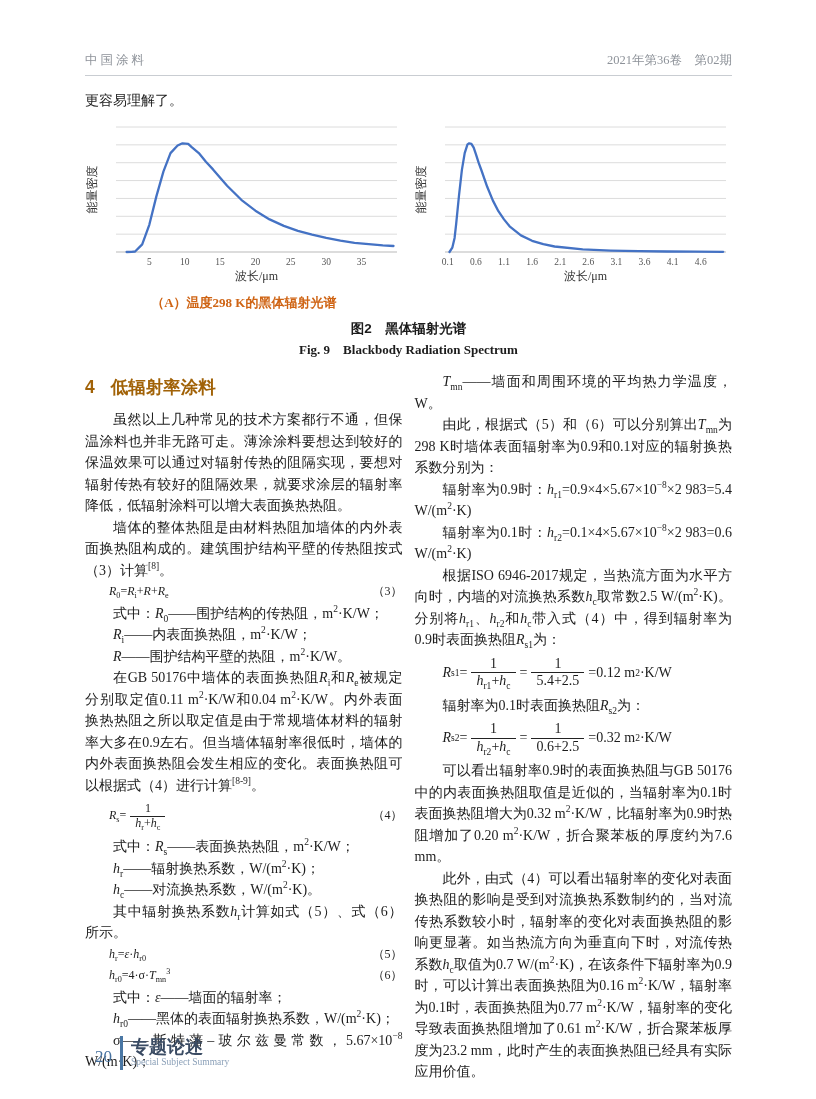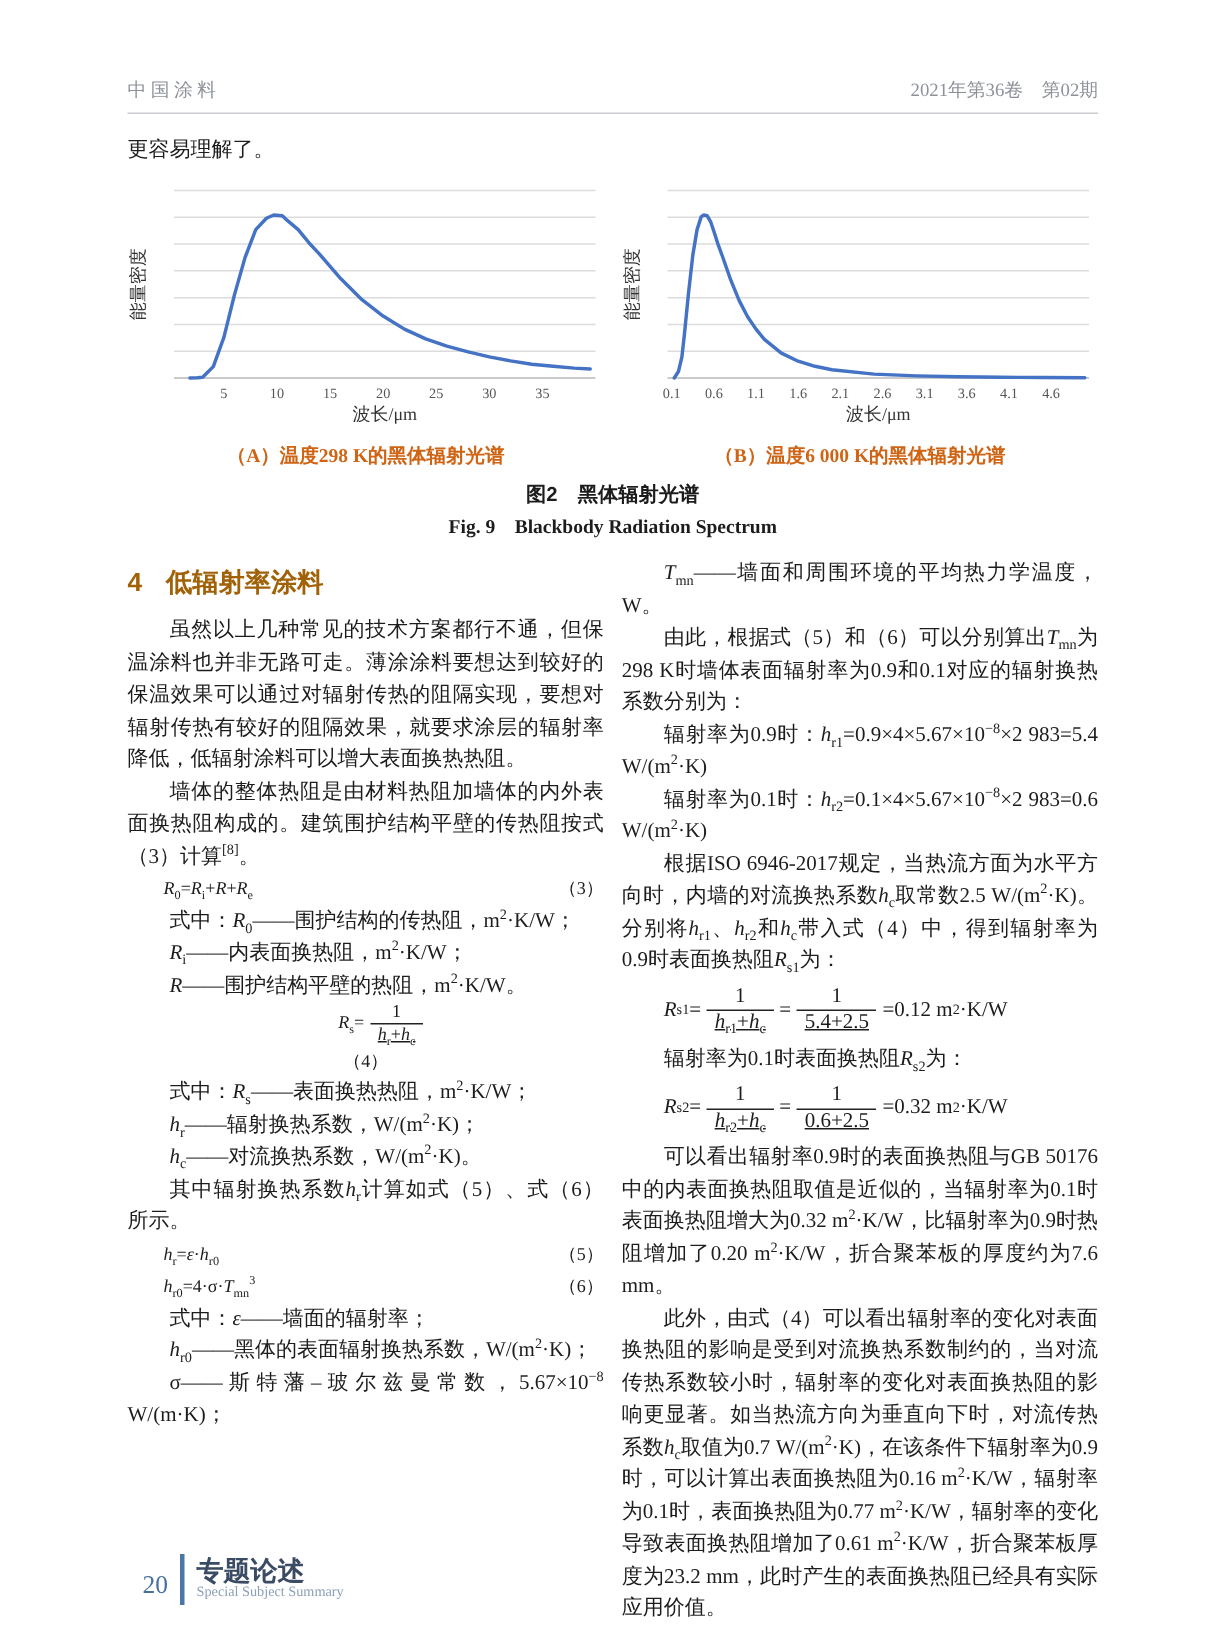--- a/index.html
+++ b/index.html
@@ -37,21 +37,21 @@
   .blk-eq{margin:0;font-size:12px;line-height:21.5px;display:flex;align-items:center;}
   .eq-body{flex:1;padding-left:2em;}
   .eq-tag{white-space:nowrap;}
   .blk-eqf{margin:2px 0;font-size:14px;line-height:21.5px;display:flex;align-items:center;
            padding-left:2em;min-height:40px;}
   i{font-style:italic;}
   sub{font-size:68%;line-height:0;}
   sup{font-size:68%;line-height:0;}
   .frac{display:inline-flex;flex-direction:column;text-align:center;vertical-align:middle;margin:0 4px;}
   .frac .num{padding:0 5px;line-height:1.15;}
-  .frac .den{border-top:1px solid #222;padding:0 5px;line-height:1.15;text-decoration:underline;}
+  .frac .den{border-top:1px solid #222;padding:0 5px;line-height:1.15;}
 
   
   .pfoot{position:absolute;left:95px;top:1036px;display:flex;align-items:center;gap:8px;}
   .pfoot .pagenum{font-size:17px;color:#46719f;align-self:flex-end;margin-bottom:3px;}
   .pfoot .bar{width:3px;height:34px;background:#4a77a4;}
   .pfoot .zh{font-size:18px;font-weight:700;color:#3a4b63;
              font-family:"Liberation Sans","DejaVu Sans",sans-serif;line-height:17px;}
   .pfoot .en{font-size:9.5px;color:#8ba0b8;line-height:12px;}
 </style>
 </head>
@@ -110,42 +110,42 @@
               <text x="117.11" y="145" font-size="9.5" fill="#555" text-anchor="middle" font-family="&quot;Liberation Serif&quot;,&quot;DejaVu Serif&quot;,serif">1.6</text>
               <text x="145.21" y="145" font-size="9.5" fill="#555" text-anchor="middle" font-family="&quot;Liberation Serif&quot;,&quot;DejaVu Serif&quot;,serif">2.1</text>
               <text x="173.31" y="145" font-size="9.5" fill="#555" text-anchor="middle" font-family="&quot;Liberation Serif&quot;,&quot;DejaVu Serif&quot;,serif">2.6</text>
               <text x="201.41000000000003" y="145" font-size="9.5" fill="#555" text-anchor="middle" font-family="&quot;Liberation Serif&quot;,&quot;DejaVu Serif&quot;,serif">3.1</text>
               <text x="229.51000000000002" y="145" font-size="9.5" fill="#555" text-anchor="middle" font-family="&quot;Liberation Serif&quot;,&quot;DejaVu Serif&quot;,serif">3.6</text>
               <text x="257.61" y="145" font-size="9.5" fill="#555" text-anchor="middle" font-family="&quot;Liberation Serif&quot;,&quot;DejaVu Serif&quot;,serif">4.1</text>
               <text x="285.71" y="145" font-size="9.5" fill="#555" text-anchor="middle" font-family="&quot;Liberation Serif&quot;,&quot;DejaVu Serif&quot;,serif">4.6</text>
               <text x="170.5" y="160" font-size="12" fill="#333" text-anchor="middle" font-family="&quot;Liberation Serif&quot;,&quot;DejaVu Serif&quot;,serif">波长/μm</text>
               <text x="10" y="69.5" font-size="12" fill="#333" text-anchor="middle" font-family="&quot;Liberation Serif&quot;,&quot;DejaVu Serif&quot;,serif" transform="rotate(-90 10 69.5)">能量密度</text>
             </svg></div>
-        <figcaption class="subcap">（B）温度6 000 K的黑体辐射光谱</figcaption>
       </figure>
     </div>
 
     <div class="figcap">
       <div class="zh">图2　黑体辐射光谱</div>
       <div class="en">Fig. 9　Blackbody Radiation Spectrum</div>
     </div>
 
     <div class="main cols">
       <div class="col" id="colLeft">
           <h2 class="blk-h"><span class="secnum">4</span>低辐射率涂料</h2>
           <p class="blk-p">虽然以上几种常见的技术方案都行不通，但保温涂料也并非无路可走。薄涂涂料要想达到较好的保温效果可以通过对辐射传热的阻隔实现，要想对辐射传热有较好的阻隔效果，就要求涂层的辐射率降低，低辐射涂料可以增大表面换热热阻。</p>
           <p class="blk-p">墙体的整体热阻是由材料热阻加墙体的内外表面换热阻构成的。建筑围护结构平壁的传热阻按式（3）计算<sup>[8]</sup>。</p>
           <p class="blk-eq">
             <span class="eq-body"><i>R</i><sub>0</sub>=<i>R</i><sub>i</sub>+<i>R</i>+<i>R</i><sub>e</sub></span>
             <span class="eq-tag">（3）</span>
           </p>
           <p class="blk-d">式中：<i>R</i><sub>0</sub>——围护结构的传热阻，m<sup>2</sup>·K/W；</p>
           <p class="blk-d"><i>R</i><sub>i</sub>——内表面换热阻，m<sup>2</sup>·K/W；</p>
           <p class="blk-d"><i>R</i>——围护结构平壁的热阻，m<sup>2</sup>·K/W。</p>
-          <p class="blk-eq" style="min-height: 40px; flex-direction: column;">
+          <p class="blk-p">在GB 50176中墙体的表面换热阻<i>R</i><sub>i</sub>和<i>R</i><sub>e</sub>被规定分别取定值0.11 m<sup>2</sup>·K/W和0.04 m<sup>2</sup>·K/W。内外表面换热热阻之所以取定值是由于常规墙体材料的辐射率大多在0.9左右。但当墙体辐射率很低时，墙体的内外表面换热阻会发生相应的变化。表面换热阻可以根据式（4）进行计算<sup>[8-9]</sup>。</p>
+          <p class="blk-eq" style="min-height: 40px;">
             <span class="eq-body"><i>R</i><sub>s</sub>=<span class="frac">
                 <span class="num">1</span>
                 <span class="den"><i>h</i><sub>r</sub>+<i>h</i><sub>c</sub></span>
               </span></span>
             <span class="eq-tag">（4）</span>
           </p>
           <p class="blk-d">式中：<i>R</i><sub>s</sub>——表面换热热阻，m<sup>2</sup>·K/W；</p>
           <p class="blk-d"><i>h</i><sub>r</sub>——辐射换热系数，W/(m<sup>2</sup>·K)；</p>
           <p class="blk-d"><i>h</i><sub>c</sub>——对流换热系数，W/(m<sup>2</sup>·K)。</p>
           <p class="blk-p">其中辐射换热系数<i>h</i><sub>r</sub>计算如式（5）、式（6）所示。</p>

